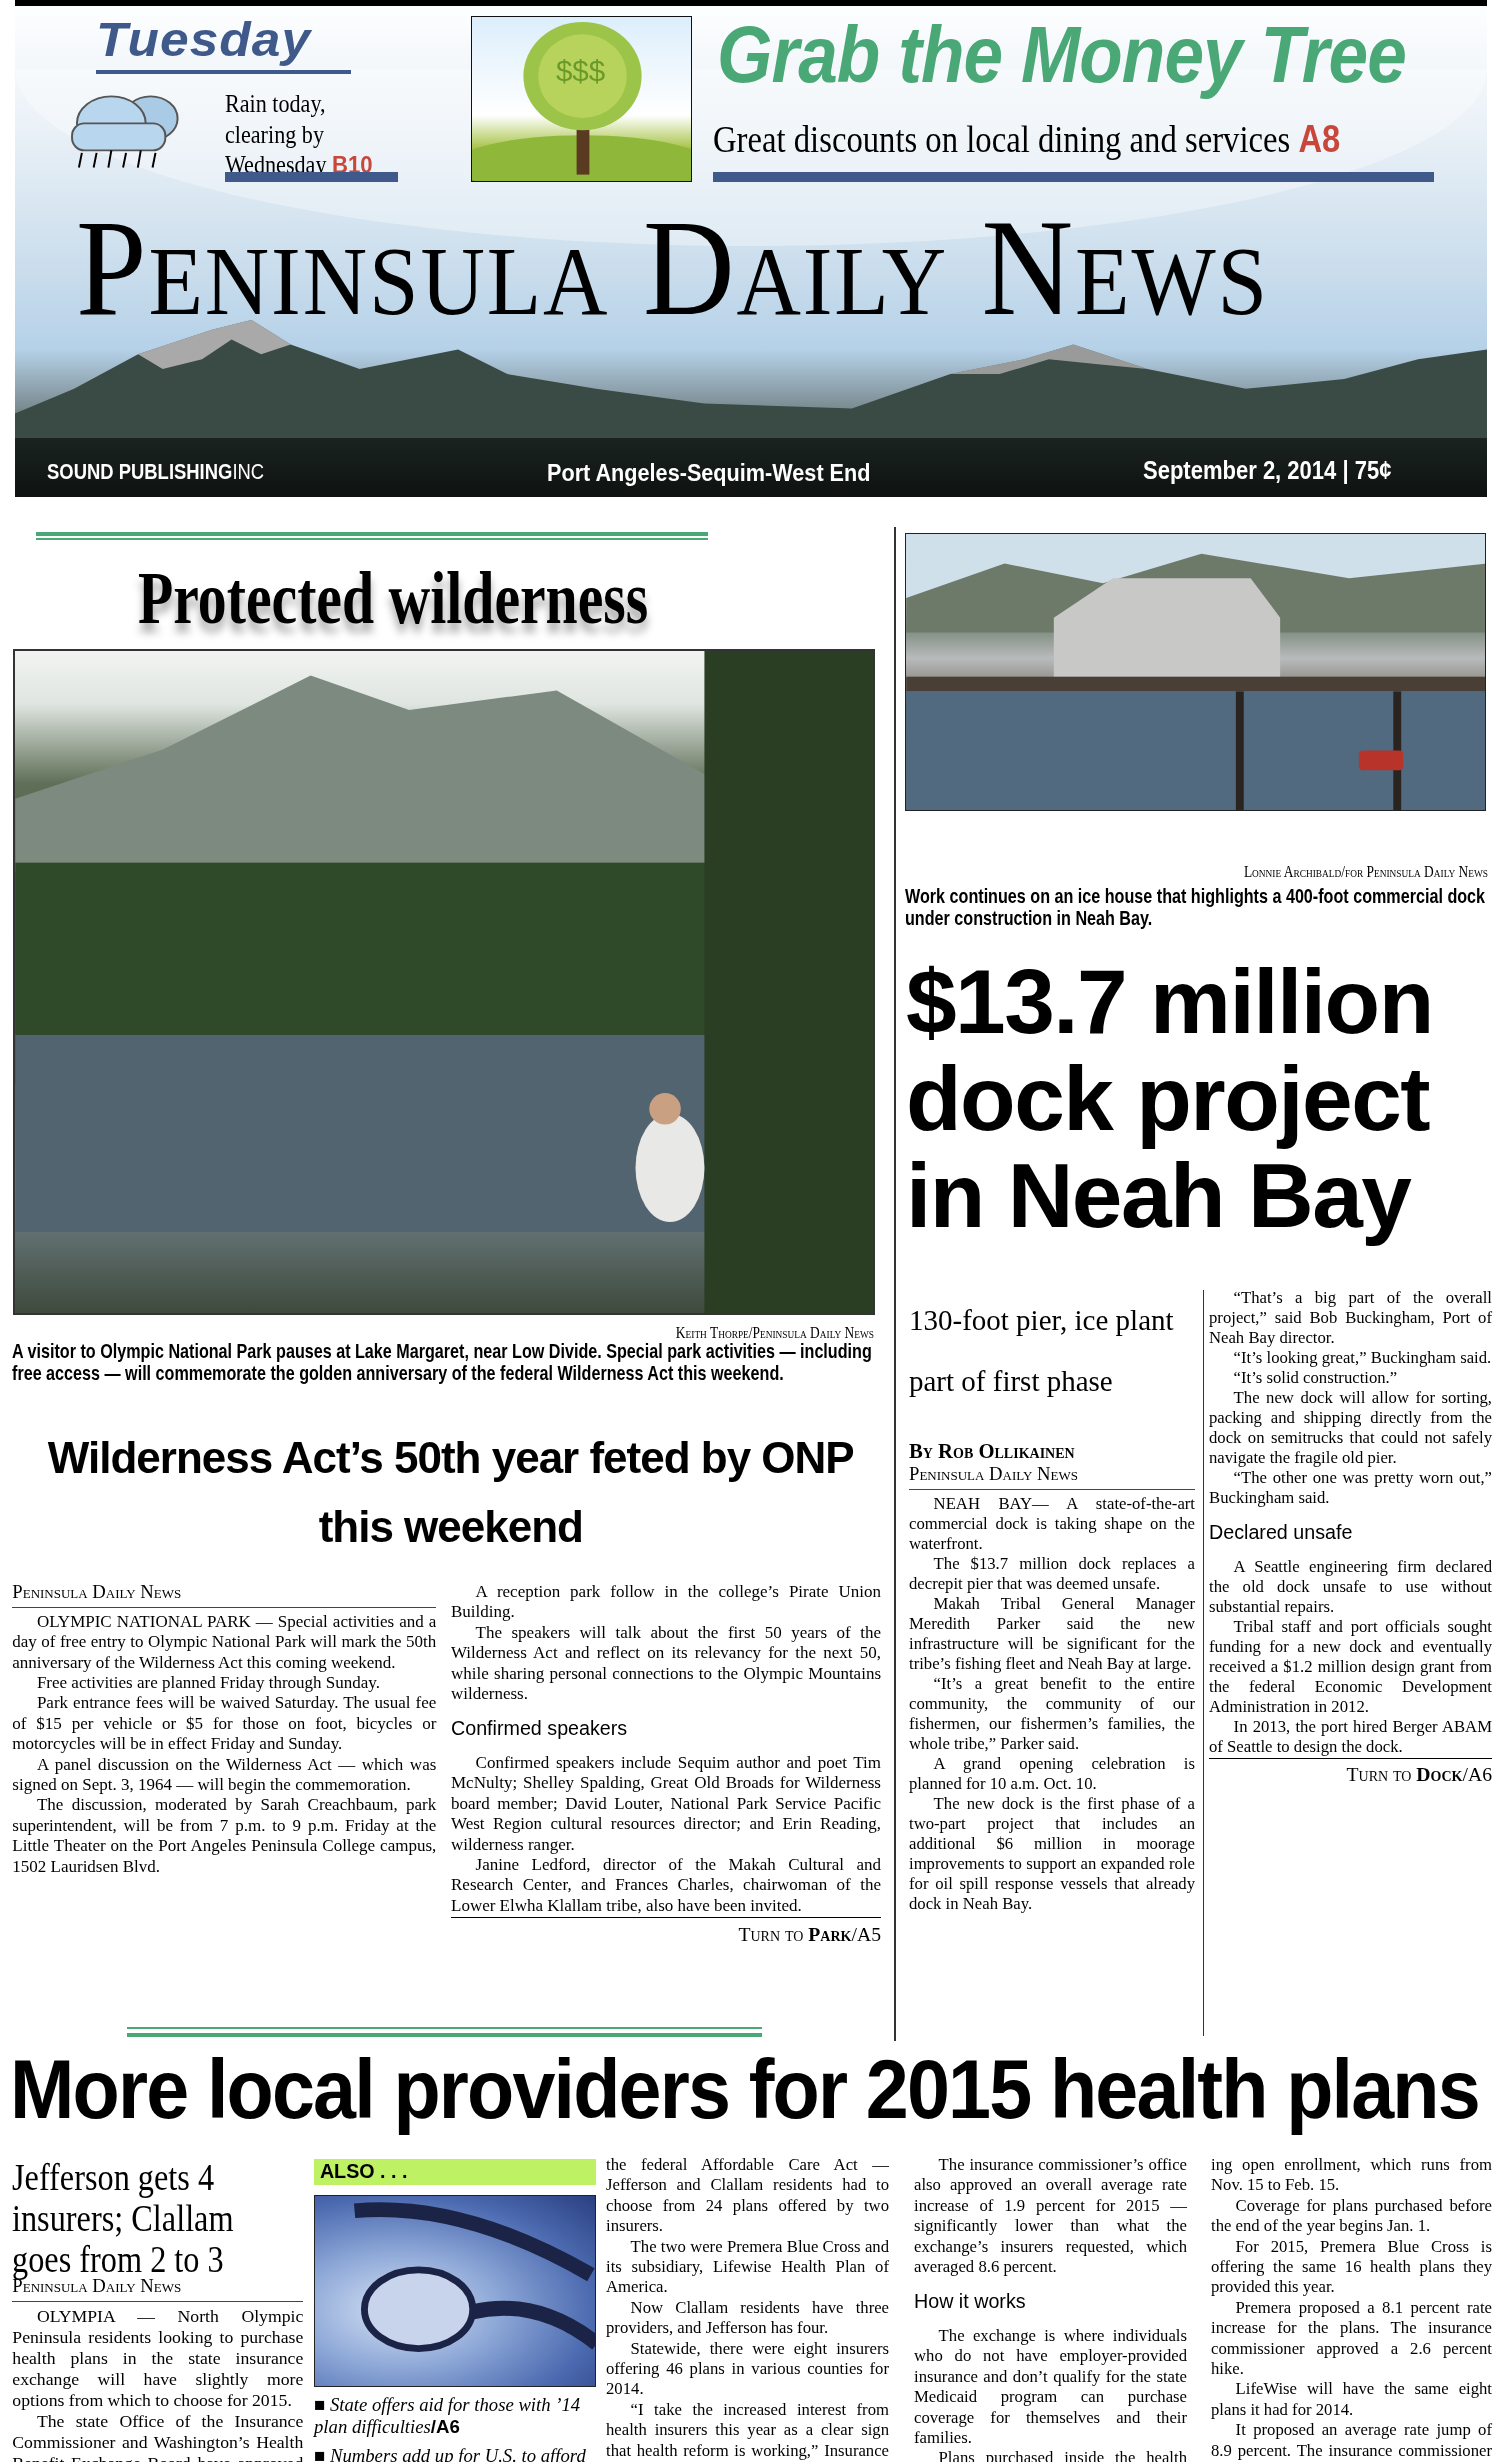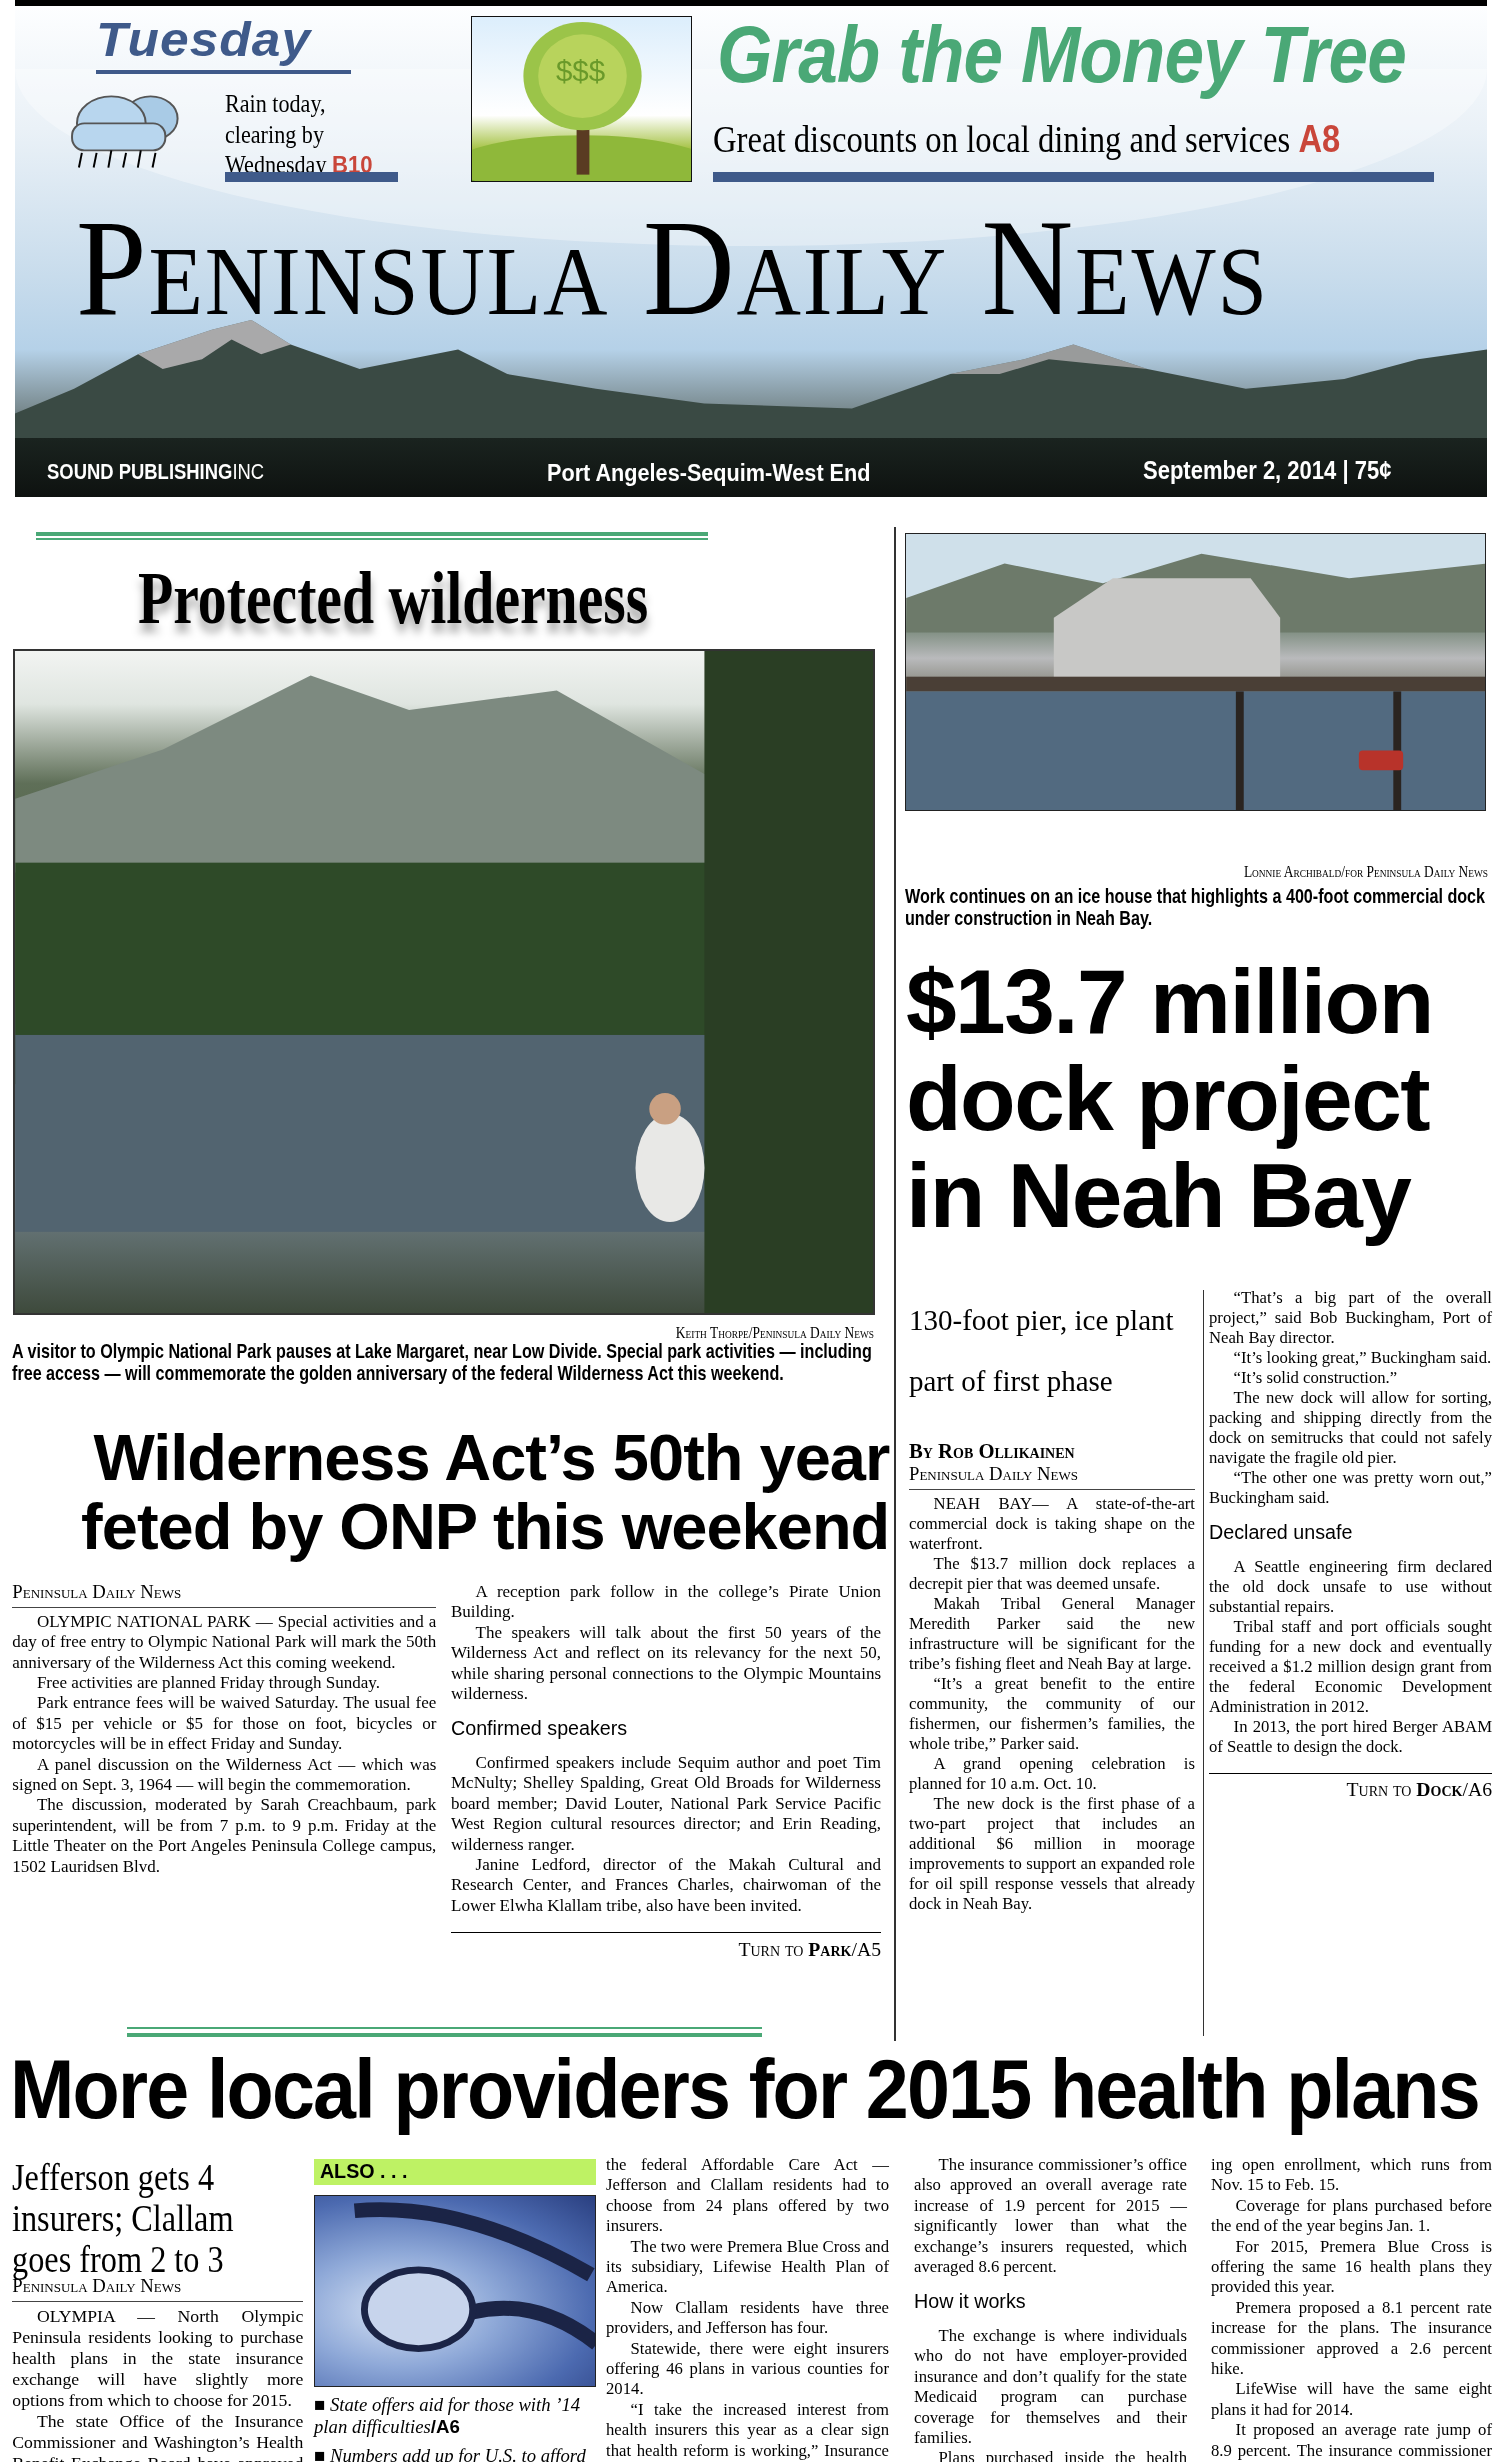--- a/index.html
+++ b/index.html
@@ -22,26 +22,26 @@
 .footer-bar{left:14.8px;top:438px;width:1472px;height:59px;background:linear-gradient(180deg,#1a231f,#0e1210)}
 .sp{left:47px;top:459px;color:#fff;font-family:"Liberation Sans",sans-serif;font-weight:bold;font-size:21.7px;transform:scaleX(.85);transform-origin:left}
 .sp span{font-weight:normal}
 .pasw{left:547px;top:459px;color:#fff;font-family:"Liberation Sans",sans-serif;font-weight:bold;font-size:24.6px;transform:scaleX(.88);transform-origin:left;white-space:nowrap}
 .date{left:1143px;top:456px;color:#fff;font-family:"Liberation Sans",sans-serif;font-weight:bold;font-size:25.6px;transform:scaleX(.86);transform-origin:left;white-space:nowrap}
 .green-rule{background:#4aa876}
 .protected{left:138px;top:556px;font-size:74px;font-weight:bold;transform:scaleX(.78);transform-origin:left;text-shadow:0 8.9px 9.8px rgba(0,0,0,.35);white-space:nowrap}
 .photo1{left:13.3px;top:649px;width:862px;height:666px;border:2px solid #333;background:linear-gradient(180deg,#f2f4f2 0%,#dfe5e0 8%,#5f6f58 20%,#48603c 38%,#385a30 50%,#46564c 56%,#5a6a72 68%,#788892 80%,#3e4a3c 100%);overflow:hidden}
 .credit{font-variant:small-caps;font-size:15.8px;text-align:right;transform:scaleX(.85);transform-origin:right}
 .cutline{font-family:"Liberation Sans",sans-serif;font-weight:bold;font-size:19.7px;line-height:21.7px;transform:scaleX(.82);transform-origin:left}
-.wild-hed{left:12.3px;top:1423px;width:877px;font-family:"Liberation Sans",sans-serif;font-weight:900;font-size:65px;line-height:69px;text-align:right;letter-spacing:-1px}
+.wild-hed{left:12.3px;top:1423px;width:877px;font-family:"Liberation Sans",sans-serif;font-weight:900;font-size:44px;line-height:69px;text-align:center;letter-spacing:-1px}
 .src{font-variant:small-caps;font-size:18.7px}
 .body{font-size:17px;line-height:20.4px;text-align:justify}
 .body p{text-indent:24.6px}
 .sub{font-family:"Liberation Sans",sans-serif;font-weight:normal;font-size:19.7px;margin:12.8px 0 12.8px}
-.turn{font-variant:small-caps;font-size:19.7px;text-align:right;border-top:1.5px solid #000;padding-top:4.9px;margin-top:16px}
+.turn{font-variant:small-caps;font-size:19.7px;text-align:right;border-top:1.5px solid #000;padding-top:4.9px;margin-top:1px}
 .turn b{font-weight:bold}
 .vrule{background:#333;width:1.5px}
 .photo2{left:905px;top:533px;width:581px;height:278px;border:1.5px solid #222;background:linear-gradient(180deg,#c7dbe8 0%,#e6eef4 20%,#7a8a7c 34%,#b9babc 45%,#8a8a80 55%,#495866 62%,#5e7488 75%,#4b6074 100%);overflow:hidden}
 .dock-hed{left:906px;top:953px;font-family:"Liberation Sans",sans-serif;font-weight:bold;font-size:91px;line-height:97px;letter-spacing:-1.5px}
 .deck{left:909px;top:1290px;font-size:29px;line-height:61px}
 .byline{font-variant:small-caps;font-weight:bold;font-size:20.7px}
 .health-hed{left:9.8px;top:2041px;font-family:"Liberation Sans",sans-serif;font-weight:bold;font-size:84px;letter-spacing:-2px;white-space:nowrap;transform:scaleX(.92);transform-origin:left}
 .jeff-deck{left:12.3px;top:2157px;font-size:38px;line-height:41px;transform:scaleX(.85);transform-origin:left}
 .also{left:314px;top:2159px;width:282px;height:25.6px;background:#bef264;font-family:"Liberation Sans",sans-serif;font-weight:900;font-size:19.7px;padding-left:5.9px;line-height:25.6px}
 .steth{left:314px;top:2195px;width:282px;height:192px;border:1.5px solid #222;background:radial-gradient(ellipse at 30% 60%,#d6e2f4 0%,#8fa9d8 35%,#4c6ab0 70%,#2a3f80 100%);overflow:hidden}

